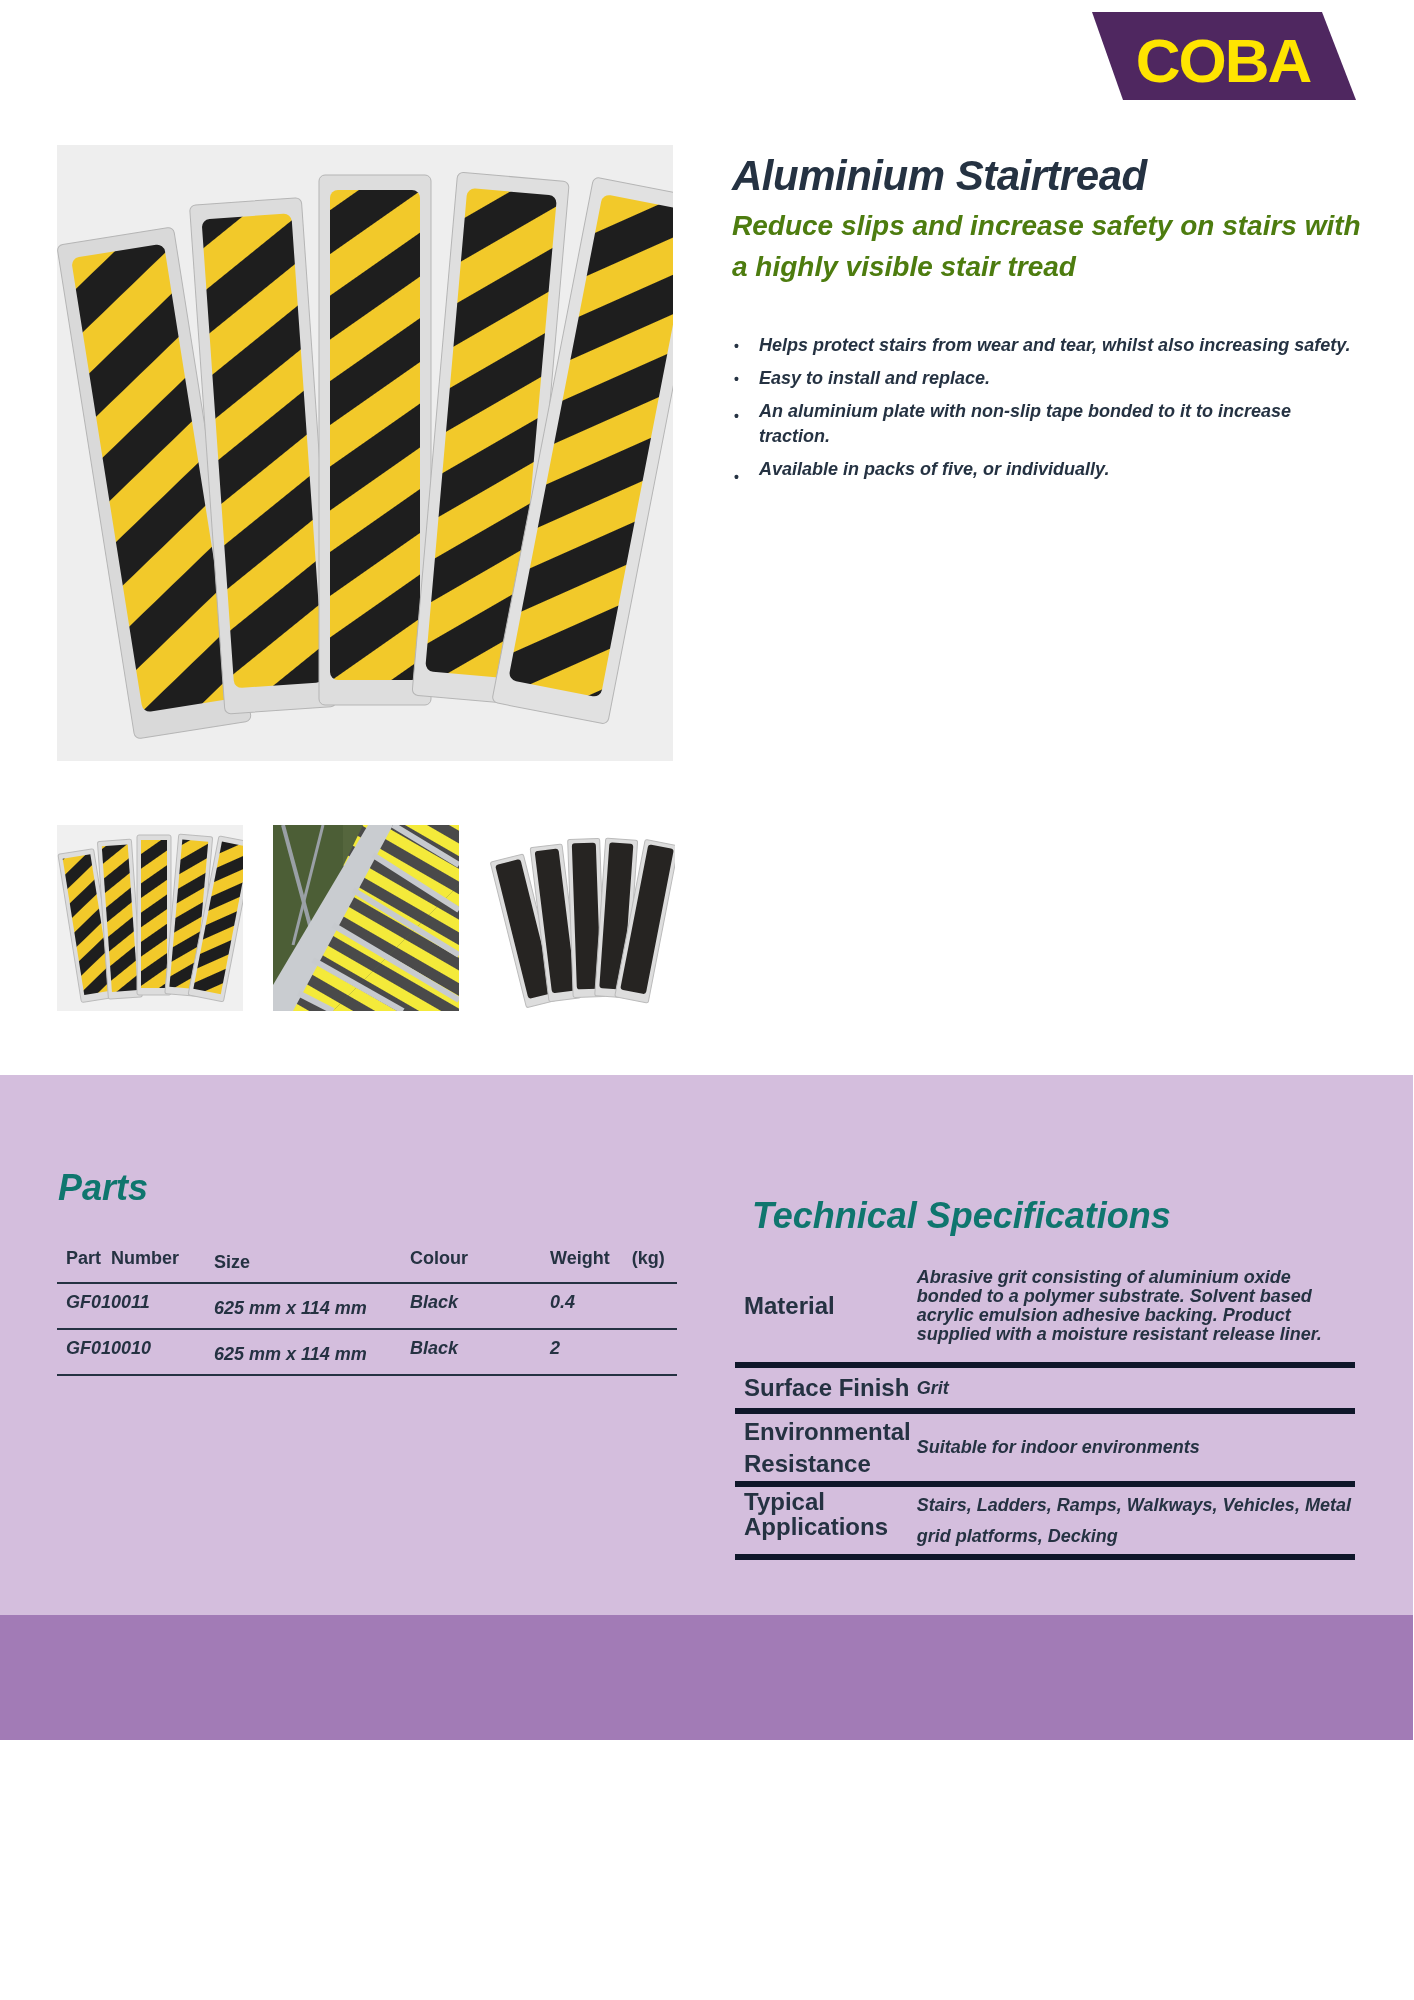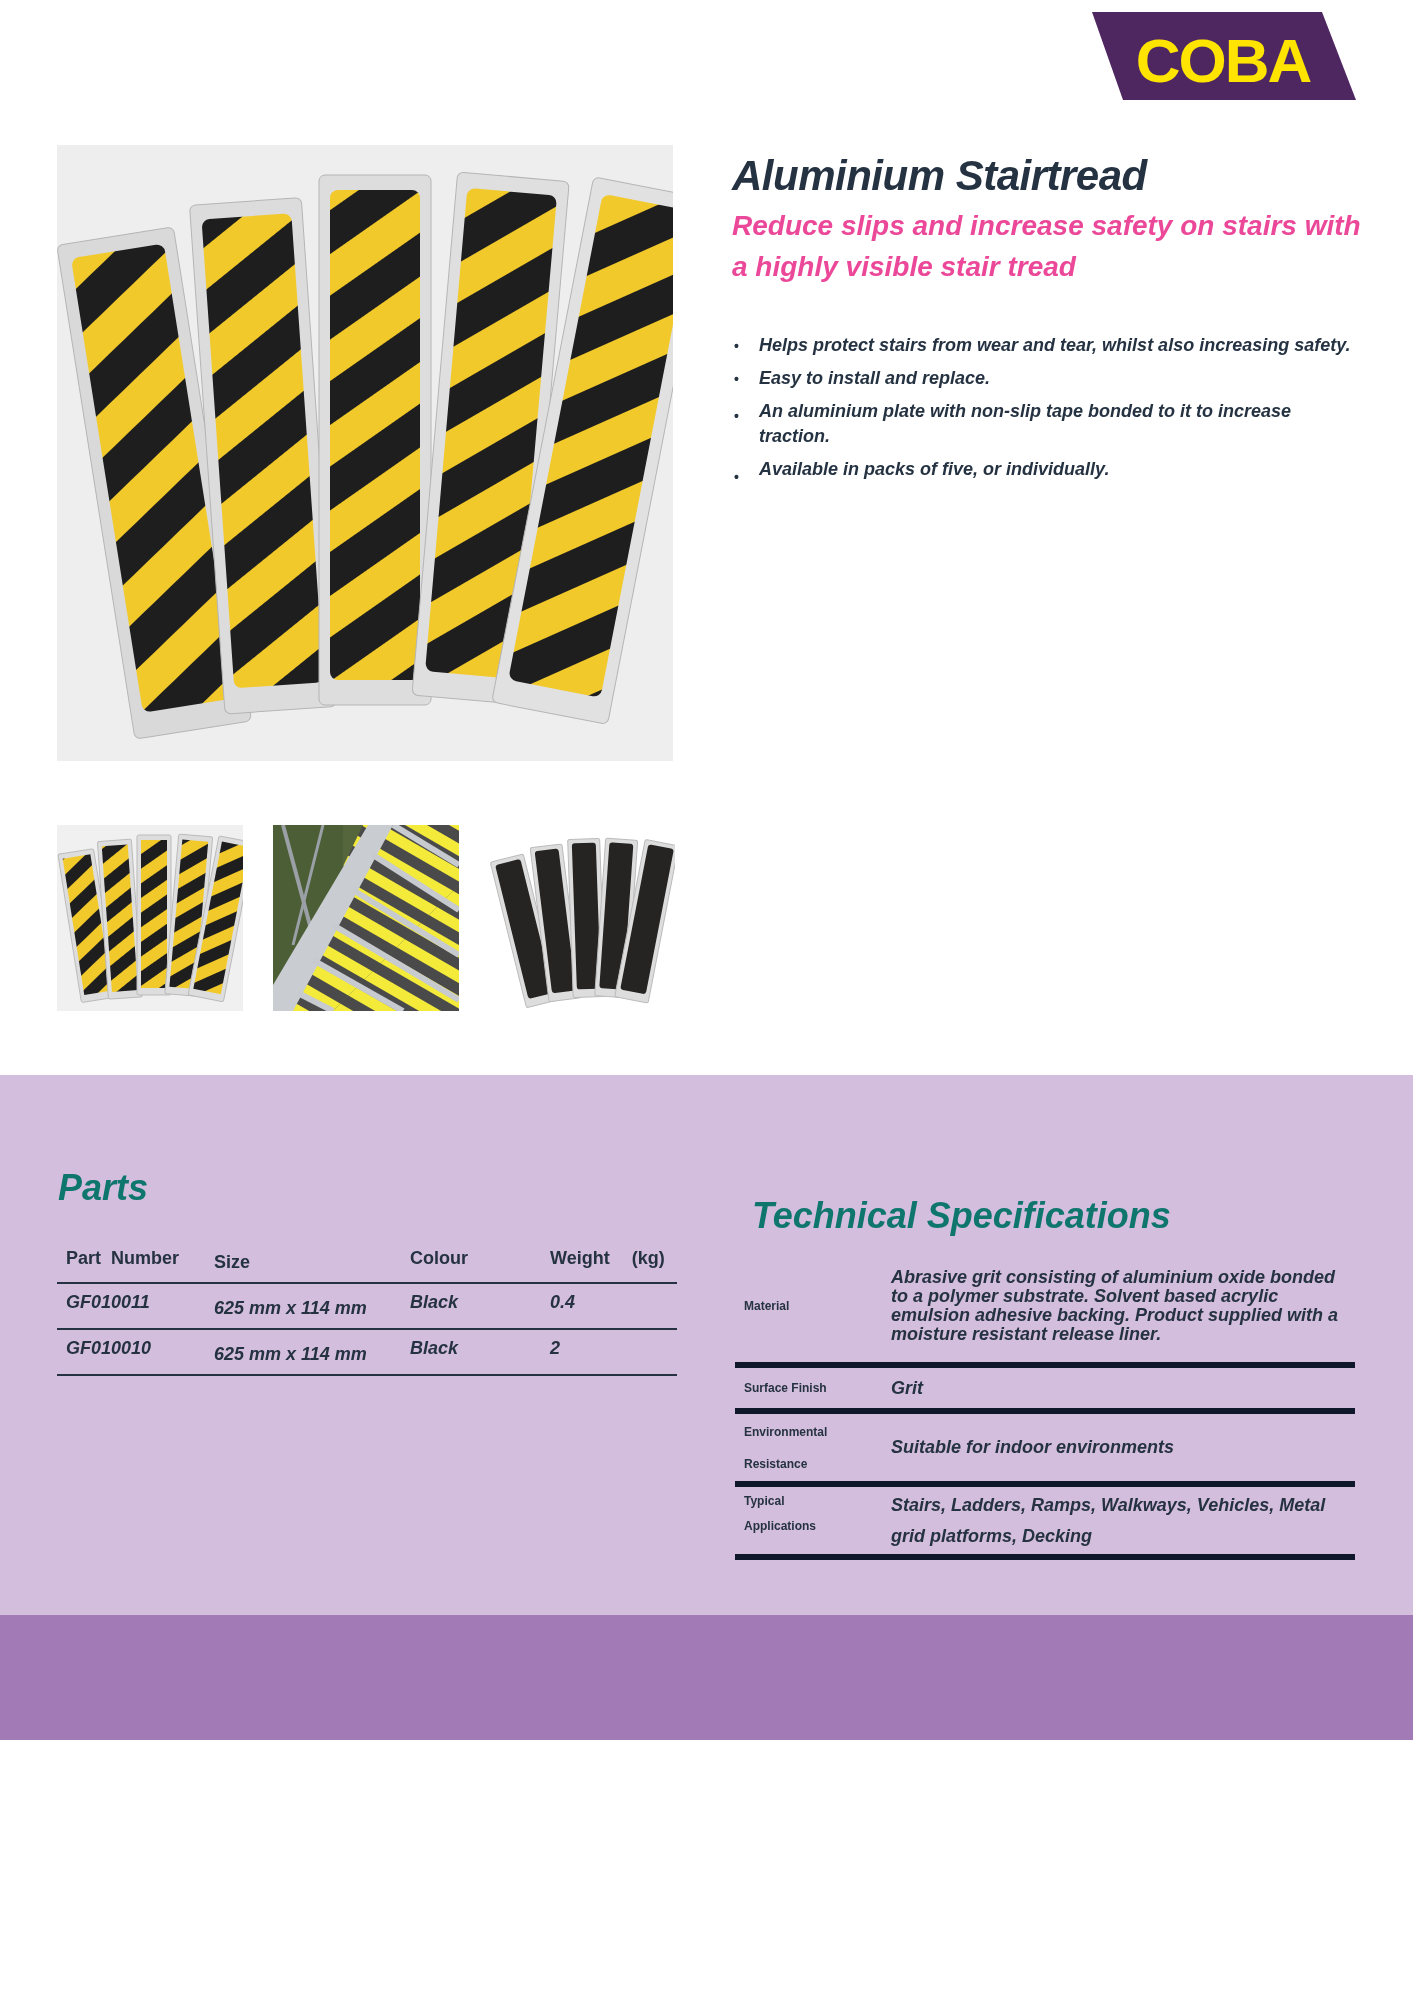--- a/index.html
+++ b/index.html
@@ -12,21 +12,21 @@
 
     
     .main-photo { position: absolute; left: 57px; top: 145px; width: 616px; height: 616px; background: #efefef; overflow: hidden; }
     .thumb { position: absolute; top: 825px; width: 186px; height: 186px; overflow: hidden; }
     .thumb-1 { left: 57px; background: #f0f0f0; }
     .thumb-2 { left: 273px; background: #6b7a5a; }
     .thumb-3 { left: 489px; background: #ffffff; }
 
     
     .title { position: absolute; left: 732px; top: 152px; font-size: 42px; font-weight: bold; font-style: italic; color: #253242; letter-spacing: -0.5px; }
-    .subtitle { position: absolute; left: 732px; top: 205px; width: 640px; font-size: 28px; line-height: 41px; font-weight: bold; font-style: italic; color: #ec4899; }
+    .subtitle { position: absolute; left: 732px; top: 205px; width: 640px; font-size: 28px; line-height: 41px; font-weight: bold; font-style: italic; color: #4d7c0f; }
 
     .bullets { position: absolute; left: 732px; top: 333px; width: 680px; list-style: none; }
     .bullets li { position: relative; padding-left: 27px; font-size: 18px; line-height: 25px; font-weight: bold; font-style: italic; color: #253242; margin-bottom: 8px; }
     .bullets li .dot { position: absolute; left: 2px; top: 1px; font-style: normal; font-size: 14px; }
 
     
     .band-light { position: absolute; left: 0; top: 1075px; width: 1413px; height: 540px; background: #d4bedd; }
     .band-dark { position: absolute; left: 0; top: 1615px; width: 1413px; height: 125px; background: #a27bb6; }
 
     .section-title { position: absolute; font-size: 36px; font-weight: bold; font-style: italic; color: #0f766e; }
@@ -41,21 +41,21 @@
     .parts-table th.size-h { padding-top: 12px; }
     .col-part { width: 148px; }
     .col-size { width: 196px; }
     .col-colour { width: 140px; }
     .col-weight { width: 136px; }
     .wt-gap { display: inline-block; width: 22px; }
 
     
     .specs-table { position: absolute; left: 735px; top: 1250px; width: 620px; border-collapse: collapse; }
     .specs-table td { color: #253242; border-bottom: 6px solid #0f172a; vertical-align: middle; }
-    .specs-table td.label { width: 150px; font-size: 12px; font-weight: bold; padding-left: 9px; line-height: 32px; }
+    .specs-table td.label { width: 150px; font-size: 24px; font-weight: bold; padding-left: 9px; line-height: 32px; }
     .specs-table td.value { font-size: 18px; font-weight: bold; font-style: italic; padding-left: 6px; }
     .row-material td { height: 115px; }
     .row-material td.value { line-height: 19px; padding-top: 0; }
     .row-surface td { height: 46px; }
     .row-surface td.value { vertical-align: top; padding-top: 10px; }
     .row-env td { height: 73px; }
     .row-env td.label { line-height: 32px; }
     .row-typ td { height: 73px; }
     .row-typ td.label { line-height: 25px; vertical-align: top; padding-top: 2px; }
     .row-typ td.value { line-height: 31px; }

